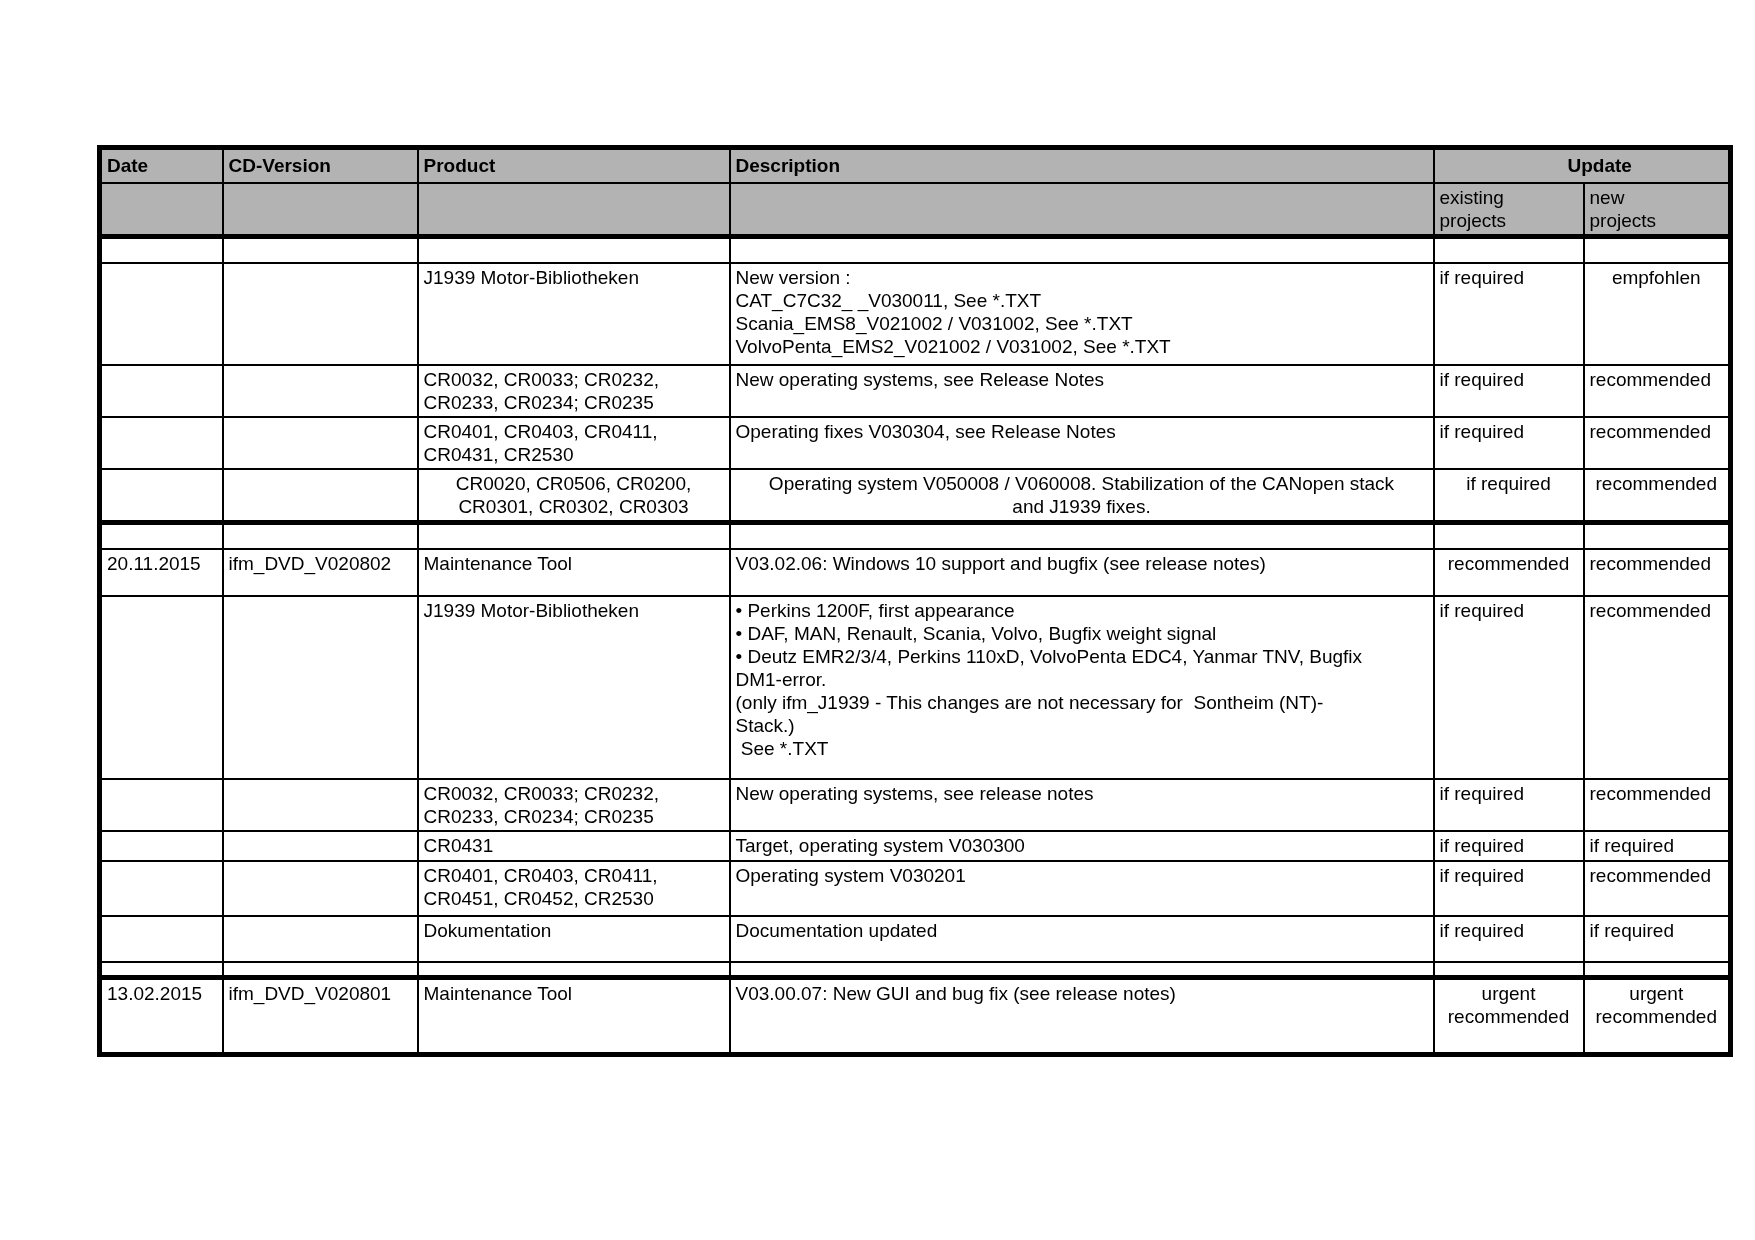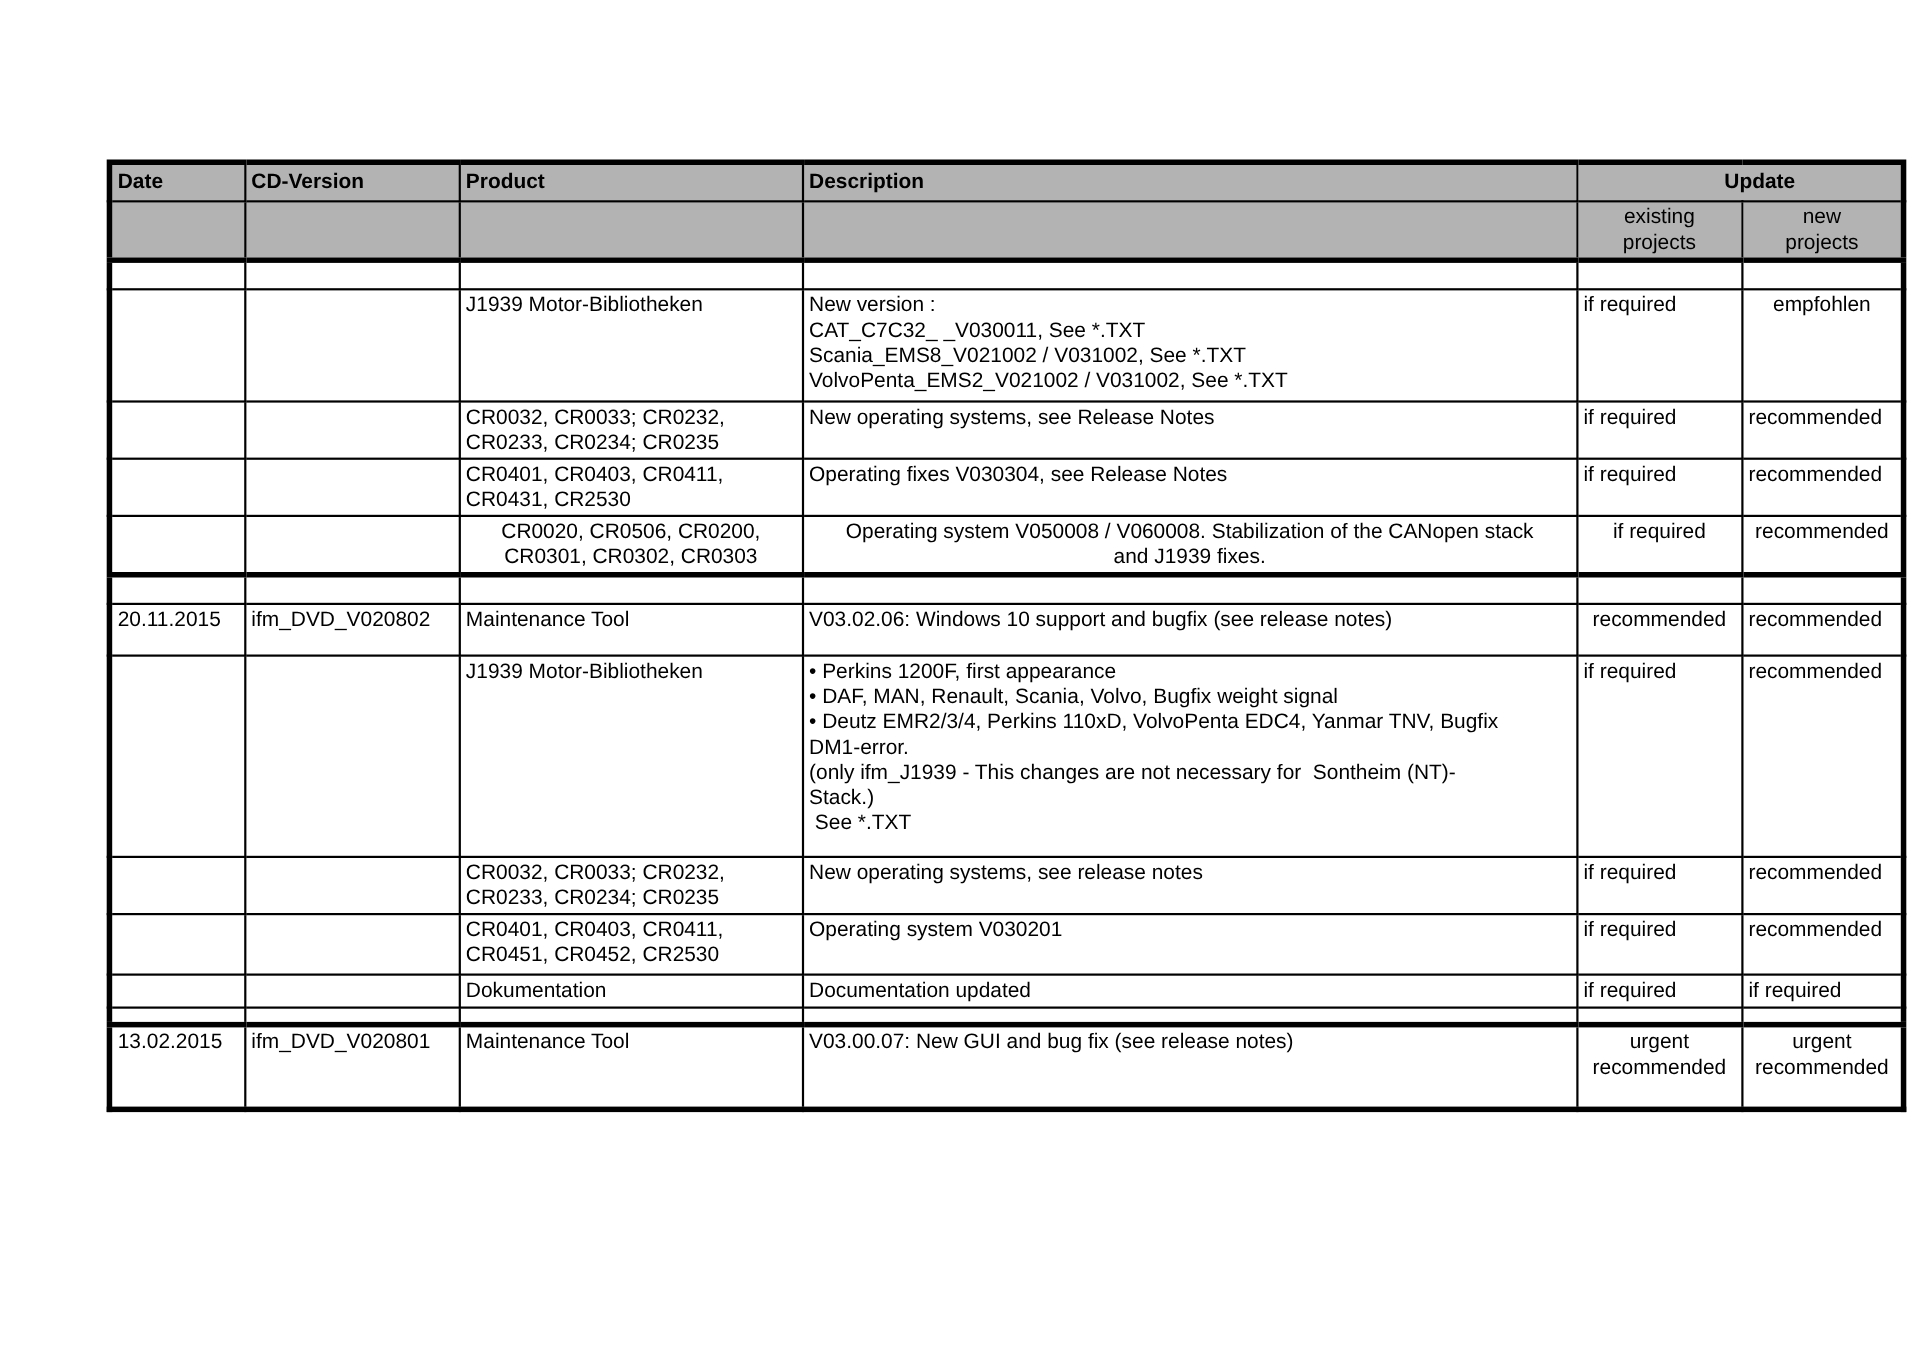--- a/index.html
+++ b/index.html
@@ -44,21 +44,21 @@
     text-align: left;
     font-weight: bold;
     vertical-align: middle;
     padding-top: 1px;
     padding-bottom: 1px;
   }
   tr.hdr th.ctr { text-align: center; padding-left: 42px; }
   tr.subhdr th {
     background: #b3b3b3;
     font-weight: normal;
-    text-align: center;
+    text-align: left;
     vertical-align: middle;
     white-space: pre-line;
   }
   tr.subhdr th { border-bottom-width: 5px; }
   tr.hdr th { border-top-width: 5px; }
   
   tr.secend td { border-bottom-width: 5px; text-align: center; }
   td.thickl { border-left-width: 5px; }
   
   td.ctr { text-align: center; white-space: pre-line; }
@@ -187,32 +187,40 @@
     <tr style="height:49px">
       <td></td>
       <td></td>
       <td>CR0032, CR0033; CR0232,
 CR0233, CR0234; CR0235</td>
       <td>New operating systems, see release notes</td>
       <td>if required</td>
       <td>recommended</td>
     </tr>
 
+    <tr style="height:30px">
+      <td></td>
+      <td></td>
+      <td>CR0431</td>
+      <td>Target, operating system V030300</td>
+      <td>if required</td>
+      <td>if required</td>
+    </tr>
 
     <tr style="height:55px">
       <td></td>
       <td></td>
       <td>CR0401, CR0403, CR0411,
 CR0451, CR0452, CR2530</td>
       <td>Operating system V030201</td>
       <td>if required</td>
       <td>recommended</td>
     </tr>
 
-    <tr style="height:30px">
+    <tr style="height:46px">
       <td></td>
       <td></td>
       <td>Dokumentation</td>
       <td>Documentation updated</td>
       <td>if required</td>
       <td>if required</td>
     </tr>
 
     <tr class="secend" style="height:16px">
       <td></td>

